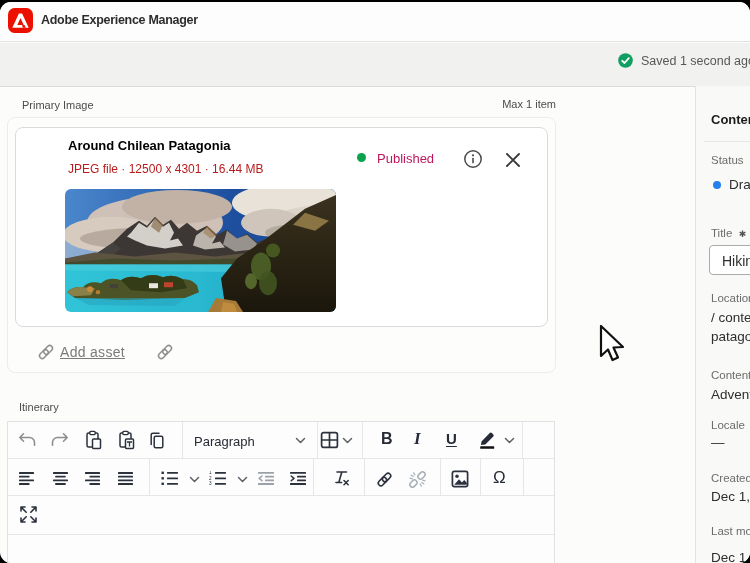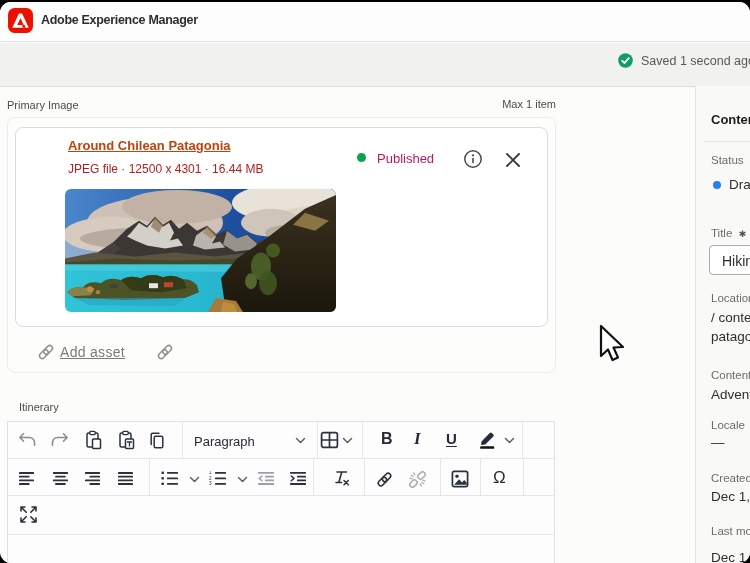--- a/index.html
+++ b/index.html
@@ -20,21 +20,21 @@
   #savedck { position:absolute; left:618px; top:51px; }
   #savedtx { position:absolute; left:641px; top:52px; font-size:12.5px; color:#585856; white-space:nowrap; }
   
   .seclabel { position:absolute; font-size:11px; color:#4c4c4c; }
   
   #dropzone { position:absolute; left:7px; top:115px; width:549px; height:256px;
     border:1px solid #ececec; border-radius:8px; background:#fdfdfc; }
   #assetcard { position:absolute; left:15px; top:125px; width:533px; height:200px;
     border:1px solid #dbdbdb; border-radius:8px; background:#fff; }
   #alink { position:absolute; left:68px; top:136px; font-size:13px; font-weight:700;
-    color:#c2410c; text-decoration:underline; }
+    color:#000000; }
   #ameta { position:absolute; left:68px; top:160px; font-size:12px; color:#b91c1c; }
   #thumb { position:absolute; left:65px; top:187px; width:271px; height:123px;
     border-radius:6px; overflow:hidden; }
   #pubdot { position:absolute; left:357px; top:151px; width:9px; height:9px;
     border-radius:50%; background:#0ba24d; }
   #pubtx { position:absolute; left:377px; top:149px; font-size:13px; color:#be185d; }
   #infoic { position:absolute; left:463px; top:147px; }
   #xic { position:absolute; left:505px; top:150px; }
   .addrow { position:absolute; font-size:14px; letter-spacing:0.3px; color:#7b7b7b; }
   
@@ -76,21 +76,21 @@
   </svg>
   <div id="apptitle">Adobe Experience Manager</div>
 
   <div id="bar2"></div>
   <svg id="savedck" width="15" height="15" viewBox="0 0 15 15">
     <circle cx="7.5" cy="7.5" r="7.3" fill="#109e62"></circle>
     <path d="M4.2 7.8 L6.5 10 L10.8 5.2" fill="none" stroke="#fff" stroke-width="1.8" stroke-linecap="round" stroke-linejoin="round"></path>
   </svg>
   <div id="savedtx">Saved 1 second ago</div>
 
-  <div class="seclabel" style="left:7px; top:97px;">Primary Image</div>
+  <div class="seclabel" style="left:22px; top:97px;">Primary Image</div>
   <div class="seclabel" style="right:194px; top:96px;">Max 1 item</div>
   <div id="dropzone"></div>
   <div id="assetcard"></div>
   <div id="alink">Around Chilean Patagonia</div>
   <div id="ameta">JPEG file · 12500 x 4301 · 16.44 MB</div>
 
   <svg id="thumb" viewBox="0 0 271 124" preserveAspectRatio="none">
     <defs>
       <linearGradient id="sky" x1="0" y1="0" x2="1" y2="0">
         <stop offset="0" stop-color="#4b87cc"></stop>

